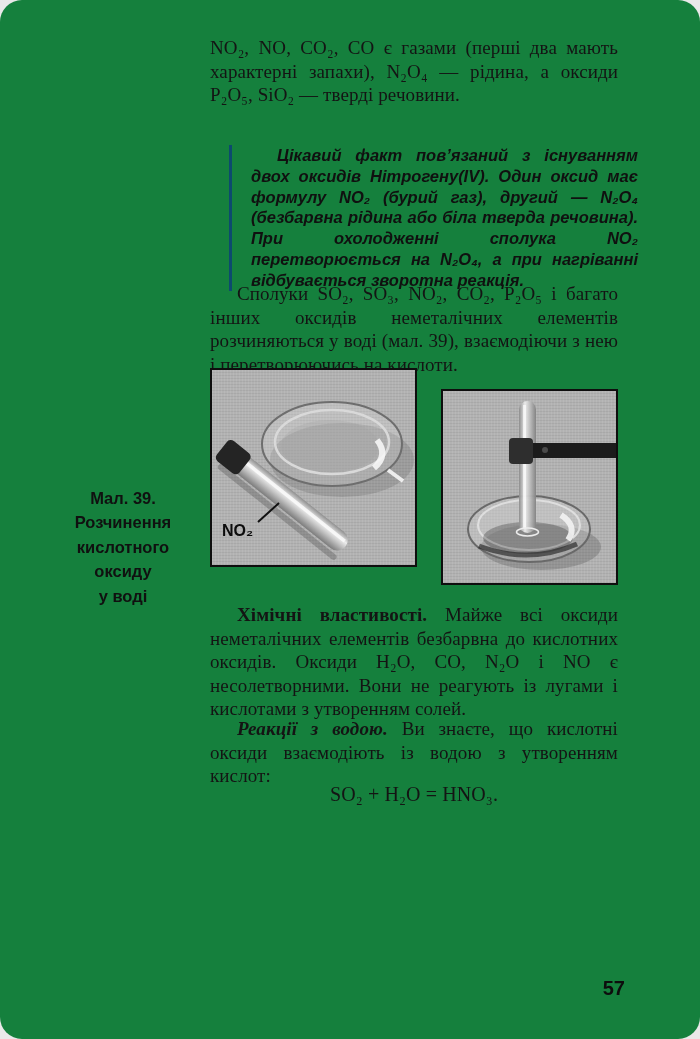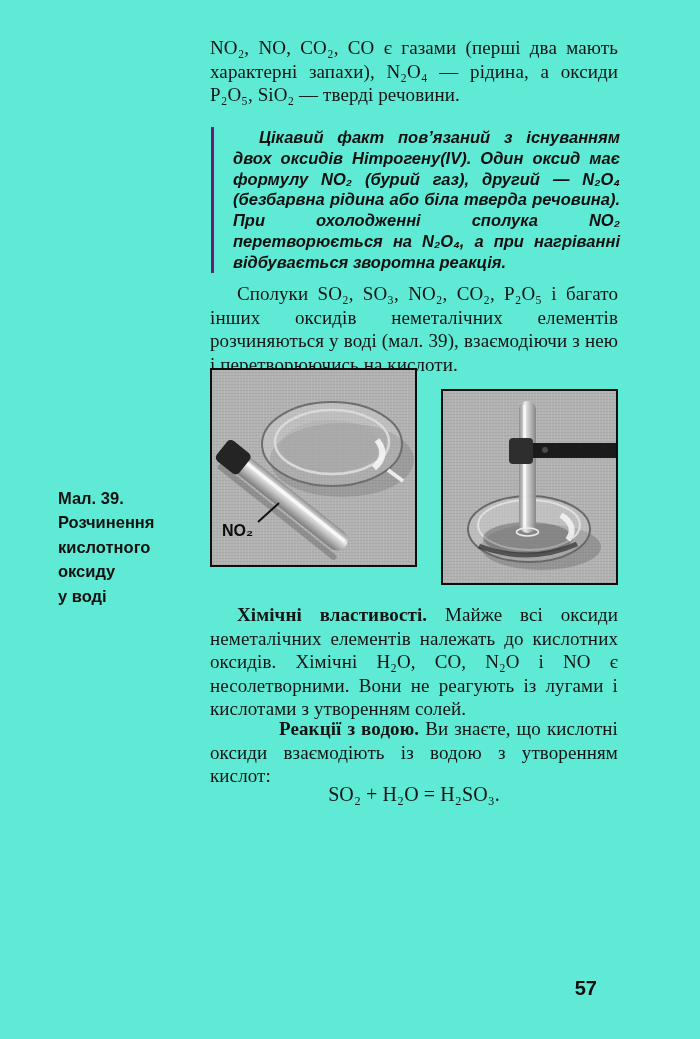--- a/index.html
+++ b/index.html
@@ -1,58 +1,60 @@
 <!DOCTYPE html>
 <html lang="uk"><head>
 <meta charset="utf-8">
 <style>
   html,body{margin:0;padding:0;background:#e9e9e9;}
   .page{
     position:relative;
     width:700px;height:1039px;
-    background:#5eead4;
+    background:#15803d;
     font-family:"Liberation Serif","DejaVu Serif",serif;
     color:#141414;
     overflow:hidden;
+    border-radius:22px;
   }
   .blk{position:absolute;left:210px;width:408px;margin:0;}
   .body{
     font-size:19px;line-height:23.5px;
     text-align:justify;
     letter-spacing:.1px;
   }
   .indent{text-indent:27px;}
   .lead-b{font-weight:bold;}
-  .lead-bi{font-weight:bold;margin-left:42px;}
+  .lead-bi{font-weight:bold;font-style:italic;}
   .factbox{
     position:absolute;left:211px;top:127px;width:409px;
     box-sizing:border-box;
-    border-left:3px solid #701a75;
-    padding-left:19px;margin:0;
+    border-left:3px solid #0c4a6e;
+    padding-left:19px;margin:18px;
     font-family:"Liberation Sans","DejaVu Sans",sans-serif;
     font-weight:bold;font-style:italic;
     font-size:16.5px;line-height:20.8px;
     text-align:justify;
     text-indent:26px;
     color:#101010;
   }
   .eq{
     text-align:center;text-indent:0;
     font-size:20px;line-height:24px;
   }
   .caption{
     position:absolute;left:58px;top:486px;width:130px;
     font-family:"Liberation Sans","DejaVu Sans",sans-serif;
     font-weight:bold;
     font-size:16.5px;line-height:24.4px;
     white-space:pre-line;
     color:#101010;
+    text-align:center;
   }
   .pagenum{
-    position:absolute;left:197px;top:977px;width:408px;
+    position:absolute;left:225px;top:977px;width:408px;
     box-sizing:border-box;padding-right:8px;
     font-family:"Liberation Sans","DejaVu Sans",sans-serif;
     font-weight:bold;font-size:20px;line-height:22px;
     text-align:right;color:#0d0d0d;margin:0;
   }
   .photo{
     position:absolute;
     border:2px solid #0e0e0e;
     background-color:#b2b2b2;
     background-image:
@@ -136,27 +138,27 @@
     </svg>
   </div>
 
   <div class="caption">Мал. 39.
 Розчинення
 кислотного
 оксиду
 у воді</div>
 
   <p class="blk body indent" style="top:603px">
-    <span class="lead-b">Хімічні властивості. </span><span>Майже всі оксиди неметалічних елементів належать до кислотних оксидів. Хімічні H₂O, CO, N₂O і NO є несолетворними. Вони не реагують із лугами і кислотами з утворенням солей.</span>
+    <span class="lead-b">Хімічні властивості. </span><span>Майже всі оксиди неметалічних елементів безбарвна до кислотних оксидів. Оксиди H₂O, CO, N₂O і NO є несолетворними. Вони не реагують із лугами і кислотами з утворенням солей.</span>
   </p>
 
   <p class="blk body indent" style="top:717px">
     <span class="lead-bi">Реакції з водою. </span><span>Ви знаєте, що кислотні оксиди взаємодіють із водою з утворенням кислот:</span>
   </p>
 
-  <p class="blk body eq" style="top:782px">SO₂ + H₂O = H₂SO₃.</p>
+  <p class="blk body eq" style="top:782px">SO₂ + H₂O = HNO₃.</p>
 
 
 
 
   <p class="pagenum">57</p>
 
 </div>
 
 </body></html>

